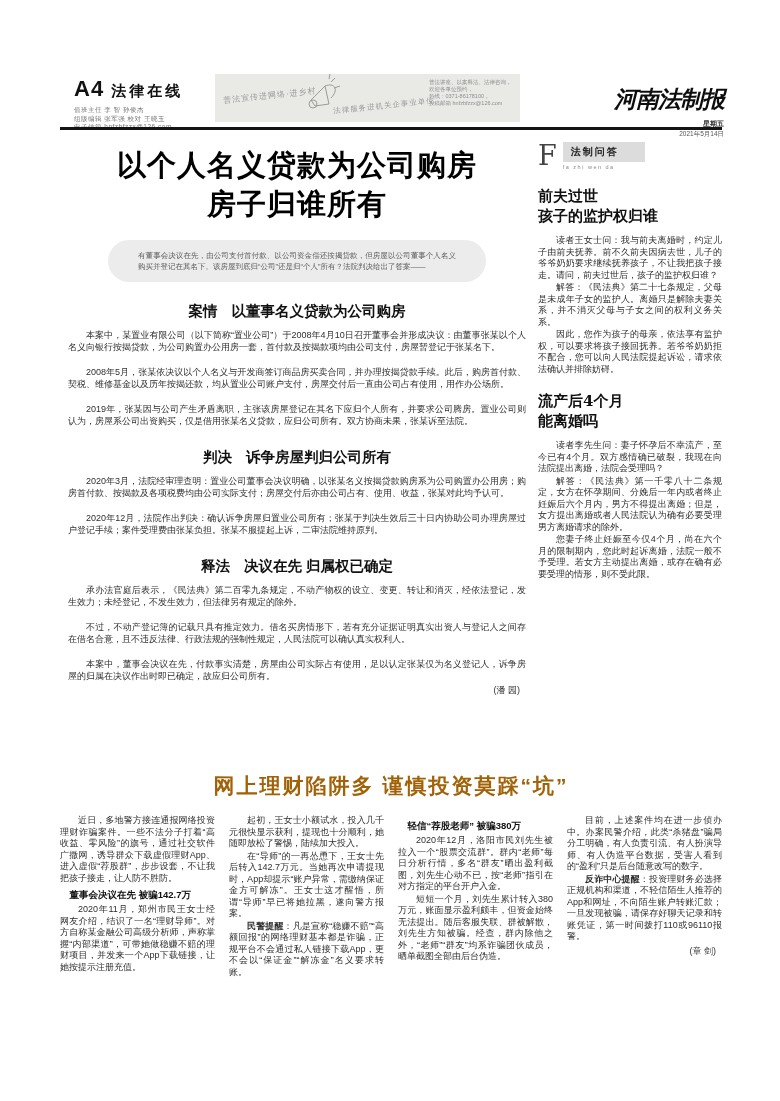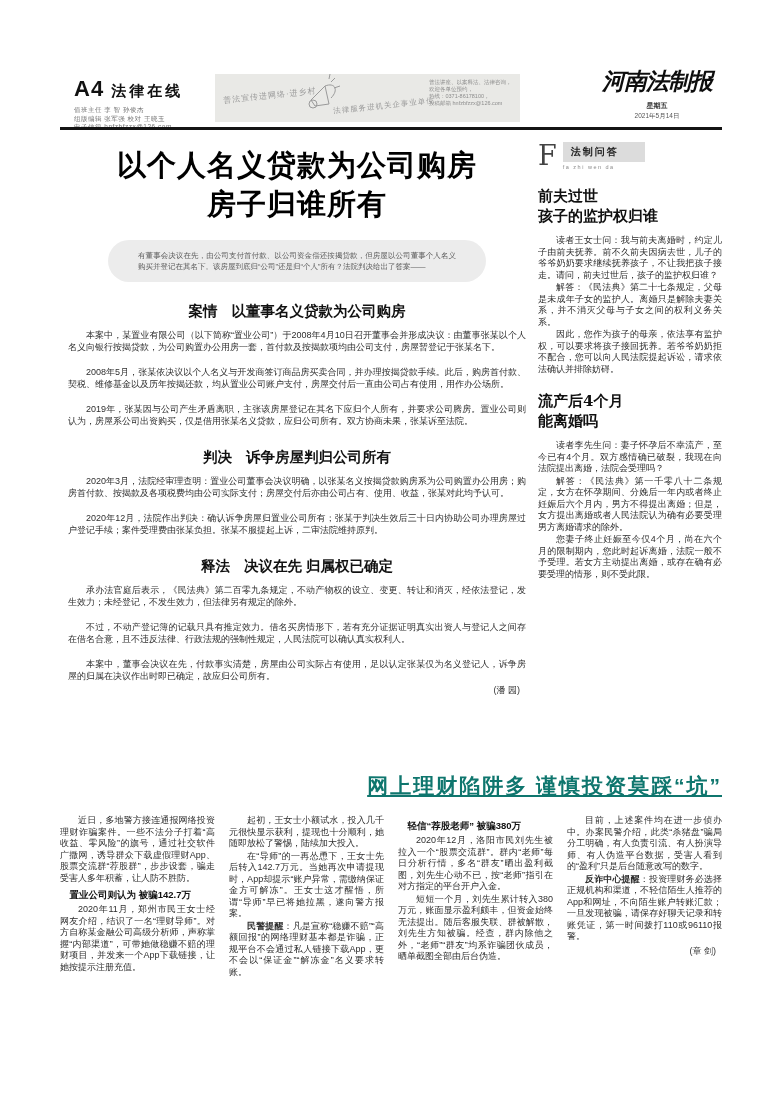--- a/index.html
+++ b/index.html
@@ -15,21 +15,21 @@
 
   .banner{position:absolute;left:215px;top:74px;width:305px;height:48px;background:#e9e9e6;}
   .banner-line1{position:absolute;left:8px;top:16px;font-size:8px;color:#9b9b9b;
                 transform:rotate(-6deg);letter-spacing:1px;white-space:nowrap;}
   .banner-line2{position:absolute;left:118px;top:27px;font-size:7.5px;color:#9b9b9b;
                 transform:rotate(-6deg);letter-spacing:1px;white-space:nowrap;}
   .banner-note{position:absolute;left:214px;top:5px;width:86px;font-size:5.5px;
                line-height:7px;color:#8d8d8d;}
   .megaphone{position:absolute;left:86px;top:0px;}
 
-  .masthead{position:absolute;right:56px;top:66px;width:134px;text-align:center;}
+  .masthead{position:absolute;right:56px;top:84px;width:134px;text-align:right;}
   .masthead-title{font-family:"DejaVu Serif","Liberation Serif",serif;font-style:italic;
                   font-weight:bold;font-size:23px;letter-spacing:-1px;color:#0d0d0d;white-space:nowrap;}
   .masthead-weekday{margin-top:4px;font-size:7px;font-weight:bold;color:#333;}
   .masthead-date{margin-top:1px;font-size:6.5px;color:#555;}
 
   .rule{position:absolute;left:60px;top:127px;width:662px;height:2.5px;background:#141414;}
 
   
   p{margin:0 0 1px 0;font-size:9px;line-height:11.5px;text-align:justify;
     text-indent:2em;color:#2e2e2e;}
@@ -56,21 +56,21 @@
   .qa-tagbox{background:#dcdcdc;color:#222;font-size:10px;font-weight:bold;
              letter-spacing:2px;padding:3px 26px 3px 8px;}
   .qa-tagsub{font-size:5.5px;color:#8a8a8a;letter-spacing:1.5px;margin-top:2px;}
   .qa-item{margin-top:16px;}
   .qa-title{font-family:"DejaVu Serif","Liberation Serif",serif;font-weight:bold;
             font-size:15px;line-height:20px;text-align:left;color:#101010;}
   .qa-body{margin-top:9px;}
 
   
   .bottom{position:absolute;left:60px;top:772px;width:662px;}
-  .bottom-headline{font-size:21px;font-weight:900;text-align:right;letter-spacing:2px;color:#0f766e;text-decoration:underline;}
+  .bottom-headline{font-size:21px;font-weight:900;text-align:center;letter-spacing:2px;color:#a16207;}
   .bottom-cols{margin-top:15px;display:flex;gap:14px;}
 </style>
 </head>
 <body>
 
 <div class="page">
 
   <div class="hd-left">
     <div class="hd-brandline">
       <span class="hd-pageno">A4</span>
@@ -194,22 +194,22 @@
           <p>解答：《民法典》第一千零八十二条规定，女方在怀孕期间、分娩后一年内或者终止妊娠后六个月内，男方不得提出离婚；但是，女方提出离婚或者人民法院认为确有必要受理男方离婚请求的除外。</p>
           <p>您妻子终止妊娠至今仅4个月，尚在六个月的限制期内，您此时起诉离婚，法院一般不予受理。若女方主动提出离婚，或存在确有必要受理的情形，则不受此限。</p>
         </div>
     </div>
   </div>
 
   <div class="bottom">
     <div class="bottom-headline">网上理财陷阱多  谨慎投资莫踩“坑”</div>
     <div class="bottom-cols">
       <div class="col">
-          <p>近日，多地警方接连通报网络投资理财诈骗案件。一些不法分子打着“高收益、零风险”的旗号，通过社交软件广撒网，诱导群众下载虚假理财App、股票交流群“荐股群”，步步设套，骗走受害人多年积蓄，让人防不胜防。</p>
-          <div class="sub-head">置业公司则认为 被骗142.7万</div>
+          <p>近日，多地警方接连通报网络投资理财诈骗案件。一些不法分子打着“高收益、零风险”的旗号，通过社交软件广撒网，诱导群众下载虚假理财App、进入虚假“荐股群”，步步设套，不让我把孩子接走，让人防不胜防。</p>
+          <div class="sub-head">董事会决议在先 被骗142.7万</div>
           <p>2020年11月，郑州市民王女士经网友介绍，结识了一名“理财导师”。对方自称某金融公司高级分析师，声称掌握“内部渠道”，可带她做稳赚不赔的理财项目，并发来一个App下载链接，让她按提示注册充值。</p>
         </div>
       <div class="col">
           <p>起初，王女士小额试水，投入几千元很快显示获利，提现也十分顺利，她随即放松了警惕，陆续加大投入。</p>
           <p>在“导师”的一再怂恿下，王女士先后转入142.7万元。当她再次申请提现时，App却提示“账户异常，需缴纳保证金方可解冻”。王女士这才醒悟，所谓“导师”早已将她拉黑，遂向警方报案。</p>
           <p><b>民警提醒</b>：凡是宣称“稳赚不赔”“高额回报”的网络理财基本都是诈骗，正规平台不会通过私人链接下载App，更不会以“保证金”“解冻金”名义要求转账。</p>
         </div>
       <div class="col">
           <div class="sub-head">轻信“荐股老师” 被骗380万</div>
           <p>2020年12月，洛阳市民刘先生被拉入一个“股票交流群”。群内“老师”每日分析行情，多名“群友”晒出盈利截图，刘先生心动不已，按“老师”指引在对方指定的平台开户入金。</p>

